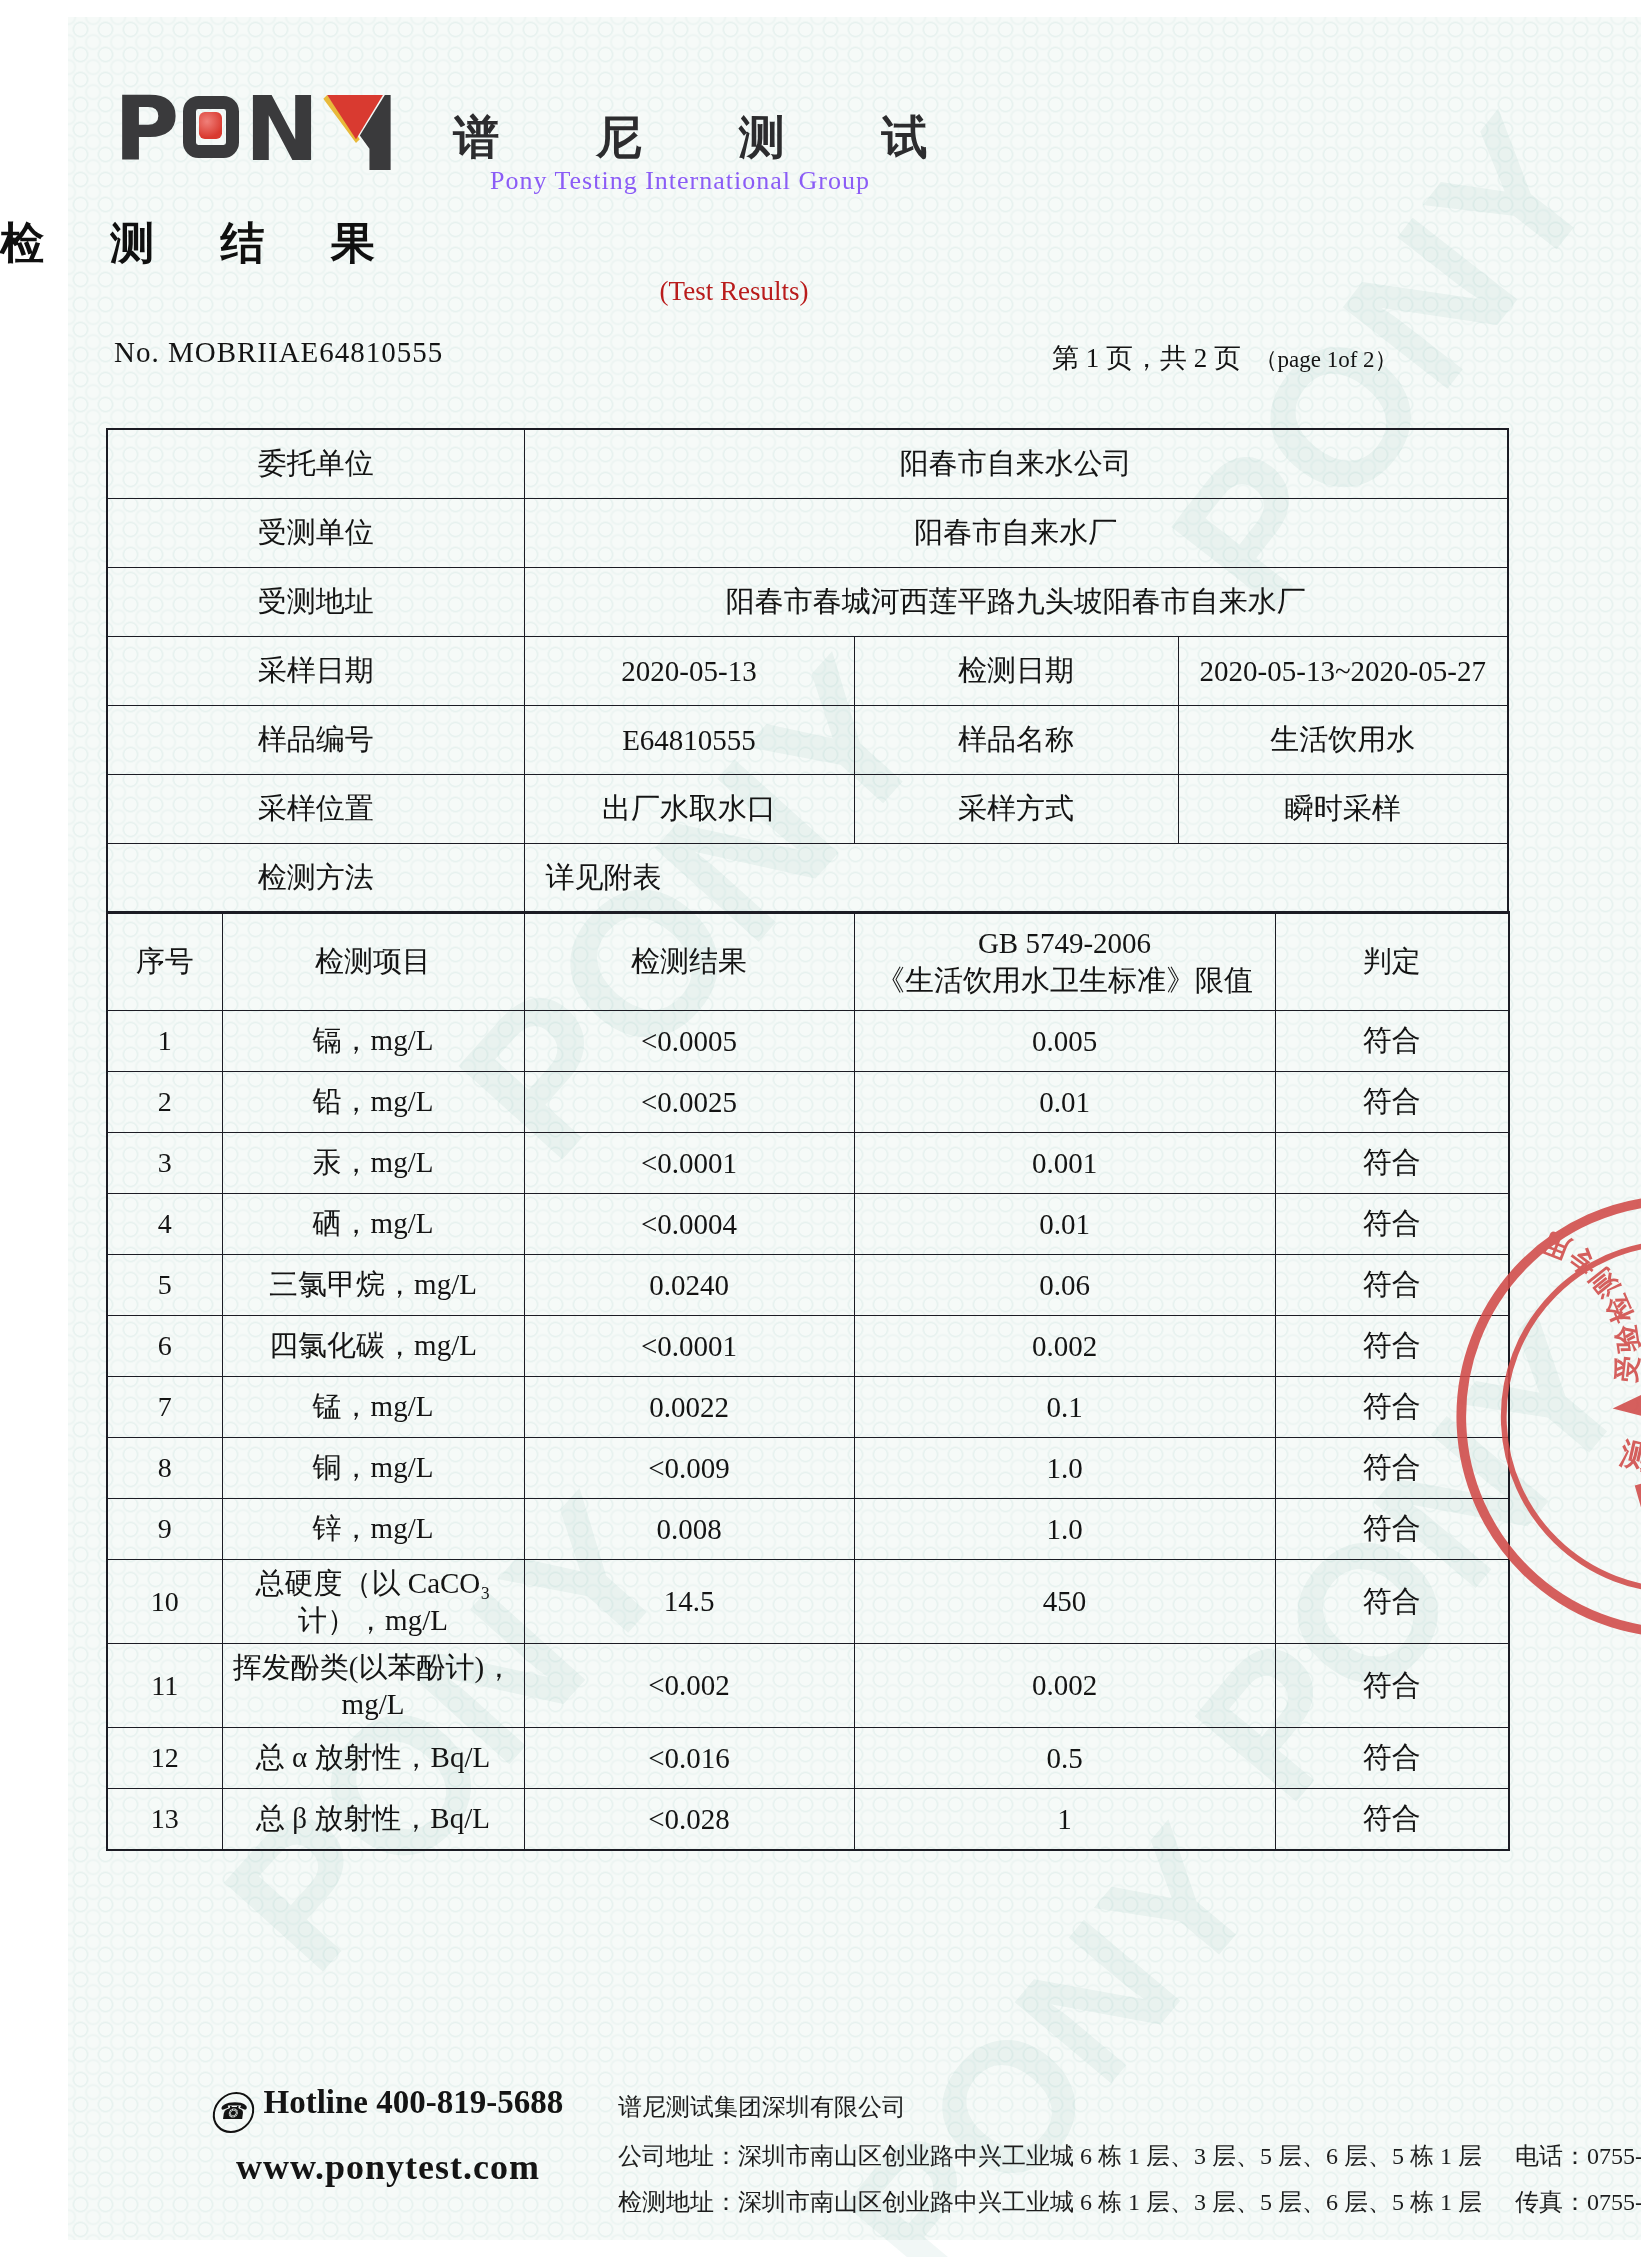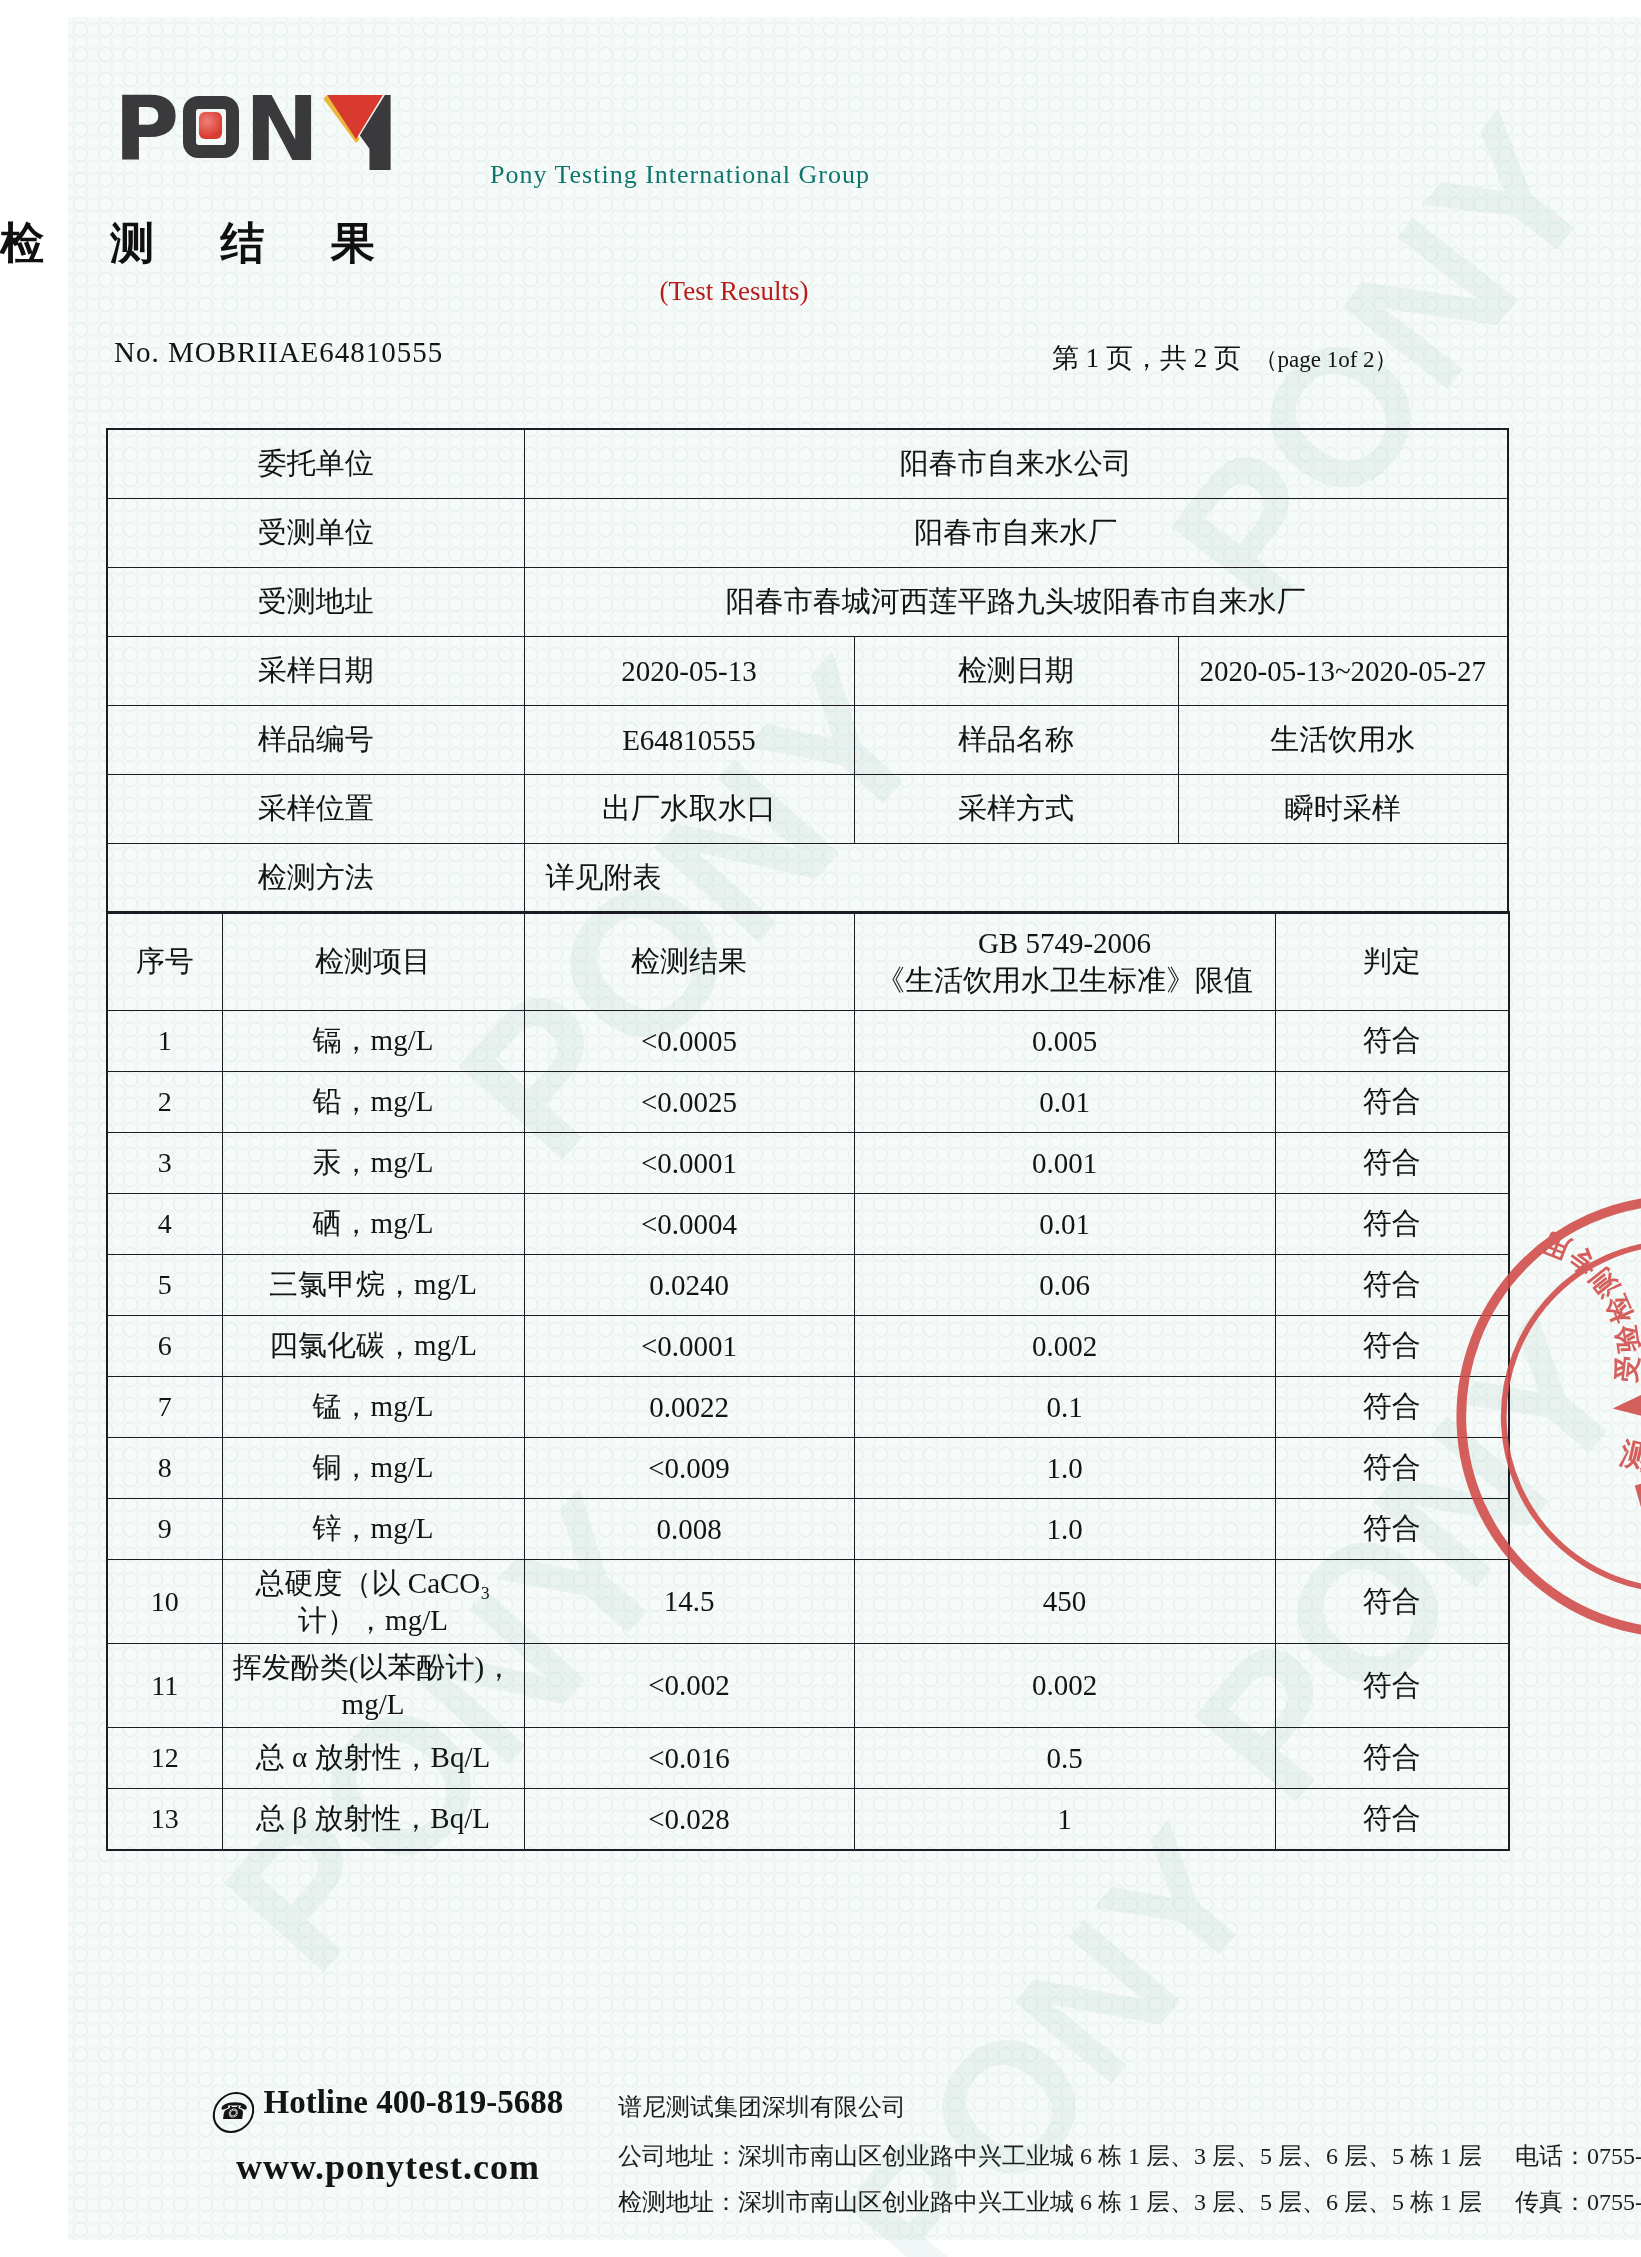--- a/index.html
+++ b/index.html
@@ -19,21 +19,21 @@
   .logo{position:absolute;left:114px;top:93px;display:flex;align-items:flex-start;}
   .brand{display:flex;align-items:flex-start;font-family:"DejaVu Sans","Liberation Sans",sans-serif;
          font-weight:800;font-size:89px;line-height:73px;color:#3a3a3c;letter-spacing:-3.9px;}
   .brand .o-box{position:relative;width:56px;height:62px;border:13.5px solid #3a3a3c;border-radius:15.4px;
                 margin:2.9px 5.8px 0 7.7px;box-sizing:border-box;}
   .brand .o-red{position:absolute;left:2.9px;top:2.9px;width:23px;height:27px;border-radius:5.8px;
                 background:radial-gradient(circle at 35% 35%, #f0807a, #d93a30 70%);}
   .y-svg{margin-left:5.8px;margin-top:1.9px;}
   .logo-cn{margin-left:62px;margin-top:13.5px;font-family:"Liberation Sans","DejaVu Sans",sans-serif;
            font-weight:bold;font-size:46px;color:#2c2c2e;letter-spacing:42px;white-space:nowrap;}
-  .logo-en{position:absolute;left:490px;top:160px;font-size:26px;color:#0f766e;letter-spacing:1px;}
+  .logo-en{position:absolute;left:490px;top:166px;font-size:26px;color:#8b5cf6;letter-spacing:1px;}
 
   
   .title-cn{position:absolute;left:0;top:214px;width:1477px;text-align:left;
             font-family:"Liberation Sans","DejaVu Sans",sans-serif;
             font-size:44px;font-weight:bold;letter-spacing:27px;color:#101010;}
   .title-en{position:absolute;left:0;top:276px;width:1468px;text-align:center;font-size:27px;color:#b91c1c;}
 
   .report-no{position:absolute;left:114px;top:336px;font-size:29px;letter-spacing:1px;}
   .page-no{position:absolute;left:1052px;top:340px;font-size:27px;}
   .page-no .en{font-size:23px;margin-left:13.5px;}
@@ -86,20 +86,21 @@
       <span class="o-box">
           <span class="o-red"></span>
         </span>
       <span>N</span>
       <svg class="y-svg" width="70" height="75" viewBox="0 0 72 78">
         <polygon points="40,42 66,0 72,0 72,78 50,78 50,56" fill="#3a3a3c"></polygon>
         <polygon points="2,4 6,0 40,46 36,50" fill="#e8b93a"></polygon>
         <polygon points="6,0 64,0 36,46" fill="#d93a30"></polygon>
       </svg>
     </div>
+    <div class="logo-cn">谱 尼 测 试</div>
   </div>
   <div class="logo-en">Pony Testing International Group</div>
 
   <div class="title-cn">检 测 结 果</div>
   <div class="title-en">(Test Results)</div>
 
   <div class="report-no">No. MOBRIIAE64810555</div>
   <div class="page-no">
     <span>第 1 页，共 2 页</span><span class="en">（page 1of 2）</span>
   </div>

